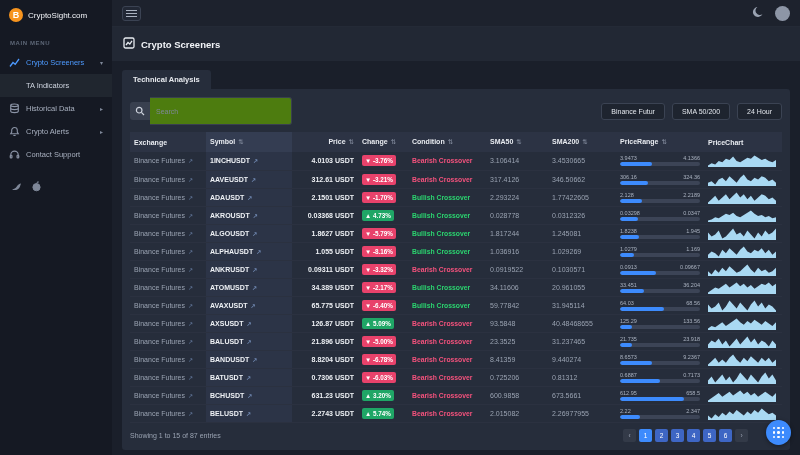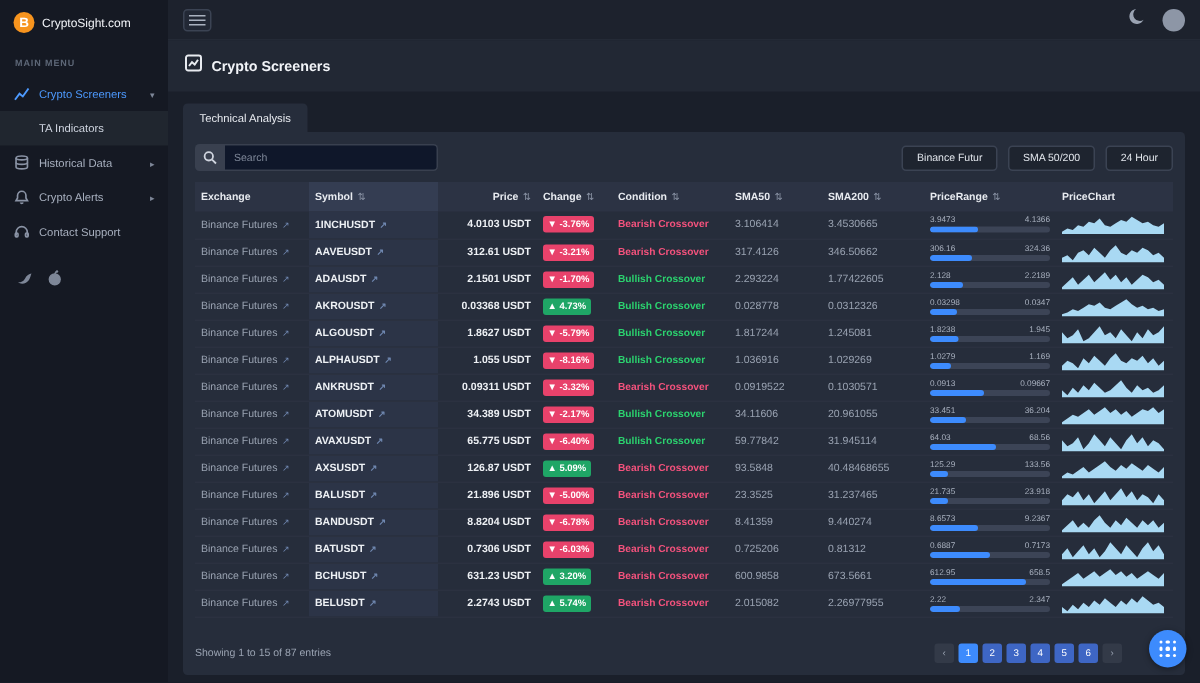--- a/index.html
+++ b/index.html
@@ -28,27 +28,27 @@
   .hamburger { width:19px; height:15px; border:1px solid #3b4353; border-radius:3px; background:#222835; display:flex; flex-direction:column; justify-content:center; gap:2px; padding:0 3px; cursor:pointer; }
   .hamburger span { height:1px; background:#aab2c0; }
   .topbar-right { margin-left:auto; display:flex; align-items:center; gap:11px; }
   .avatar { width:15px; height:15px; border-radius:50%; background:#8d96a6; cursor:pointer; }
 
   .title-band { flex-shrink:0; display:flex; align-items:center; gap:6px; padding:8px 11px; background:#222834; }
   .page-title { font-size:9.5px; font-weight:bold; color:#f2f4f8; }
 
   .content { flex:1; min-height:0; padding:7px 10px 5px; display:flex; flex-direction:column; }
   .tab-row { flex-shrink:0; }
-  .tab { display:inline-block; background:#262d3b; color:#e8ebf0; font-size:7.5px; font-weight:normal; padding:5px 11px; border-radius:3px 3px 0 0; cursor:pointer; }
+  .tab { display:inline-block; background:#262d3b; color:#e8ebf0; font-size:7.5px; font-weight:bold; padding:5px 11px; border-radius:3px 3px 0 0; cursor:pointer; }
   .card { flex:1; min-height:0; background:#262d3b; border-radius:0 3px 3px 3px; padding:8px; display:flex; flex-direction:column; }
 
   .controls { flex-shrink:0; display:flex; align-items:center; margin-bottom:7px; }
   .search { display:flex; align-items:center; }
   .search-icon-box { width:20px; height:18px; background:#39404f; border-radius:3px 0 0 3px; display:flex; align-items:center; justify-content:center; cursor:pointer; }
-  .search input { width:142px; height:18px; background:#0f172a; border:1px solid #39404f; border-left:none; border-radius:0 3px 3px 0; color:#cfd4de; font-size:7px; padding:0 6px; outline:none; font-family:"Liberation Sans", sans-serif; }
+  .search input { width:142px; height:28px; background:#4d7c0f; border:1px solid #39404f; border-left:none; border-radius:0 3px 3px 0; color:#cfd4de; font-size:7px; padding:0 6px; outline:none; font-family:"Liberation Sans", sans-serif; }
   .search input::placeholder { color:#7e8798; }
   .filter-buttons { margin-left:auto; display:flex; gap:7px; }
   .filter-btn { background:#1e242f; border:1px solid #3b4353; color:#e2e6ec; font-size:7px; padding:4px 9px; border-radius:3px; cursor:pointer; font-family:"Liberation Sans", sans-serif; white-space:nowrap; }
 
   .table-wrap { flex:1; min-height:0; overflow:hidden; }
   table { width:100%; border-collapse:collapse; table-layout:fixed; }
   th { background:#2c3344; color:#e8ebf0; font-size:7px; font-weight:bold; text-align:left; padding:6px 4px; white-space:nowrap; overflow:hidden; }
   th.hl { background:#343d52; }
   th.right, td.right { text-align:right; }
   .sort-ic { color:#8a93a5; font-size:6.5px; margin-left:3px; font-weight:normal; }

